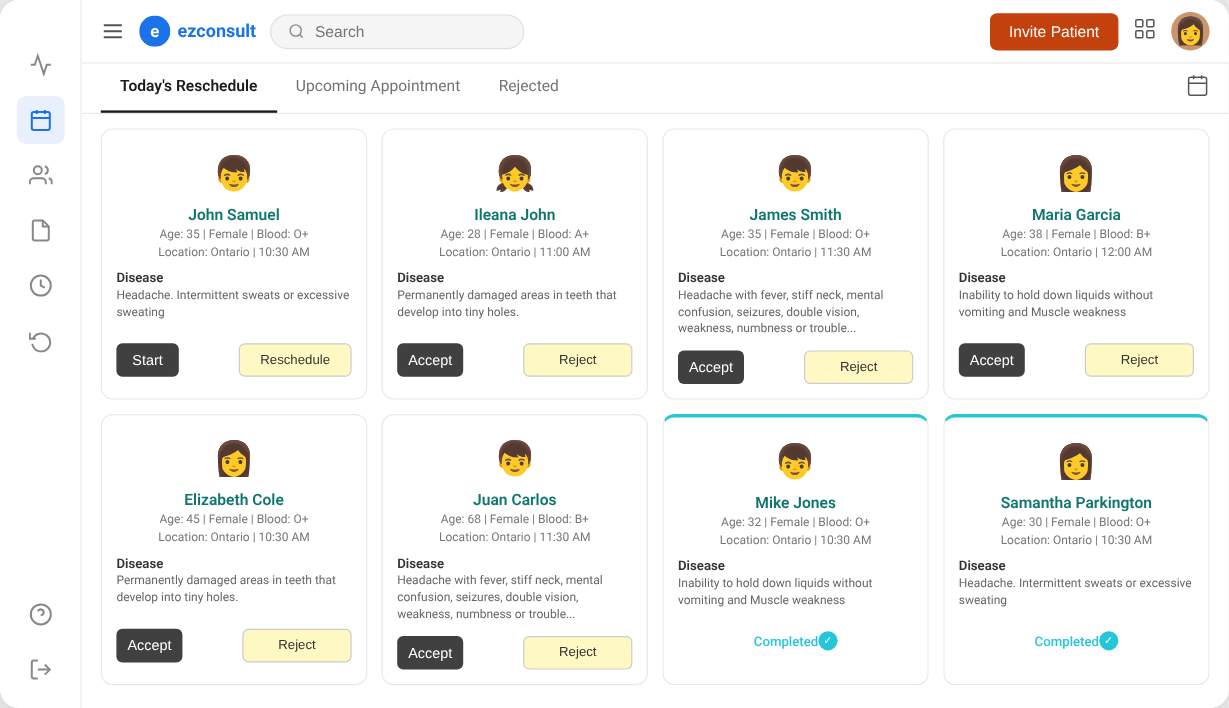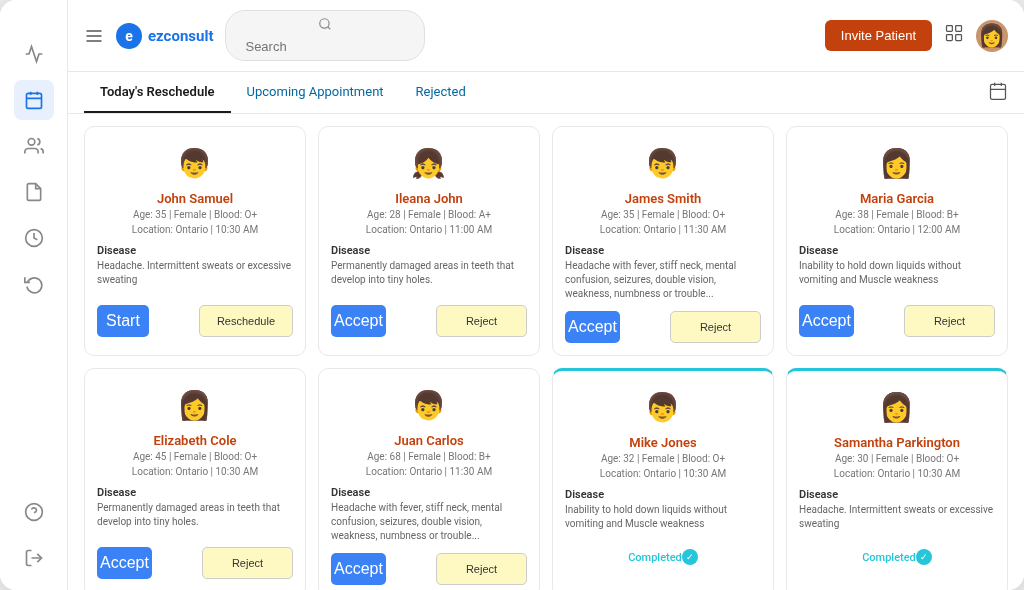--- a/index.html
+++ b/index.html
@@ -96,21 +96,20 @@
     }
     .search-bar {
       display: flex;
       align-items: center;
       background: #f5f5f5;
       border-radius: 20px;
       padding: 6px 14px;
       gap: 8px;
       min-width: 200px;
       border: 1px solid #e0e0e0;
-      flex-direction: column;
     }
     .search-bar input {
       border: none;
       background: transparent;
       outline: none;
       font-size: 13px;
       color: #333;
       width: 160px;
     }
     .header-right {
@@ -149,21 +148,21 @@
     .tabs-bar {
       display: flex;
       align-items: center;
       padding: 0 16px;
       border-bottom: 1px solid #e8e8e8;
       gap: 0;
     }
     .tab {
       padding: 12px 16px;
       font-size: 13px;
-      color: #0369a1;
+      color: #737373;
       cursor: pointer;
       border-bottom: 2px solid transparent;
       white-space: nowrap;
     }
     .tab.active {
       color: #1a1a1a;
       border-bottom: 2px solid #1a1a1a;
       font-weight: 600;
     }
     .tabs-bar-right {
@@ -207,21 +206,21 @@
       border-radius: 50%;
       display: flex;
       align-items: center;
       justify-content: center;
       font-size: 28px;
       margin-bottom: 6px;
     }
     .patient-name {
       font-size: 13px;
       font-weight: 600;
-      color: #c2410c;
+      color: #0f766e;
       text-align: center;
       margin-bottom: 2px;
     }
     .patient-info {
       font-size: 10px;
       color: #777;
       text-align: center;
       margin-bottom: 1px;
       line-height: 1.4;
     }
@@ -241,26 +240,26 @@
       min-height: 36px;
     }
     .card-buttons {
       display: flex;
       gap: 6px;
       margin-top: 10px;
       width: 100%;
     }
     .btn-accept, .btn-start {
       flex: 1;
-      background: #3b82f6;
+      background: #404040;
       color: white;
       border: none;
       border-radius: 5px;
       padding: 7px 0;
-      font-size: 16px;
+      font-size: 12px;
       font-weight: 500;
       cursor: pointer;
     }
     .btn-reject, .btn-reschedule {
       flex: 1;
       background: #fef9c3;
       color: #333;
       border: 1px solid #ccc;
       border-radius: 5px;
       padding: 7px 17px;

